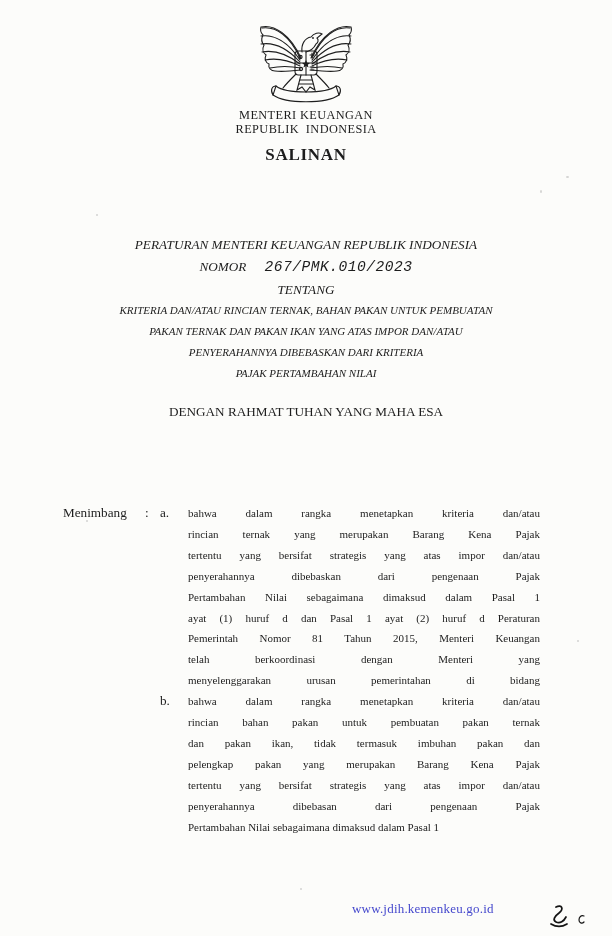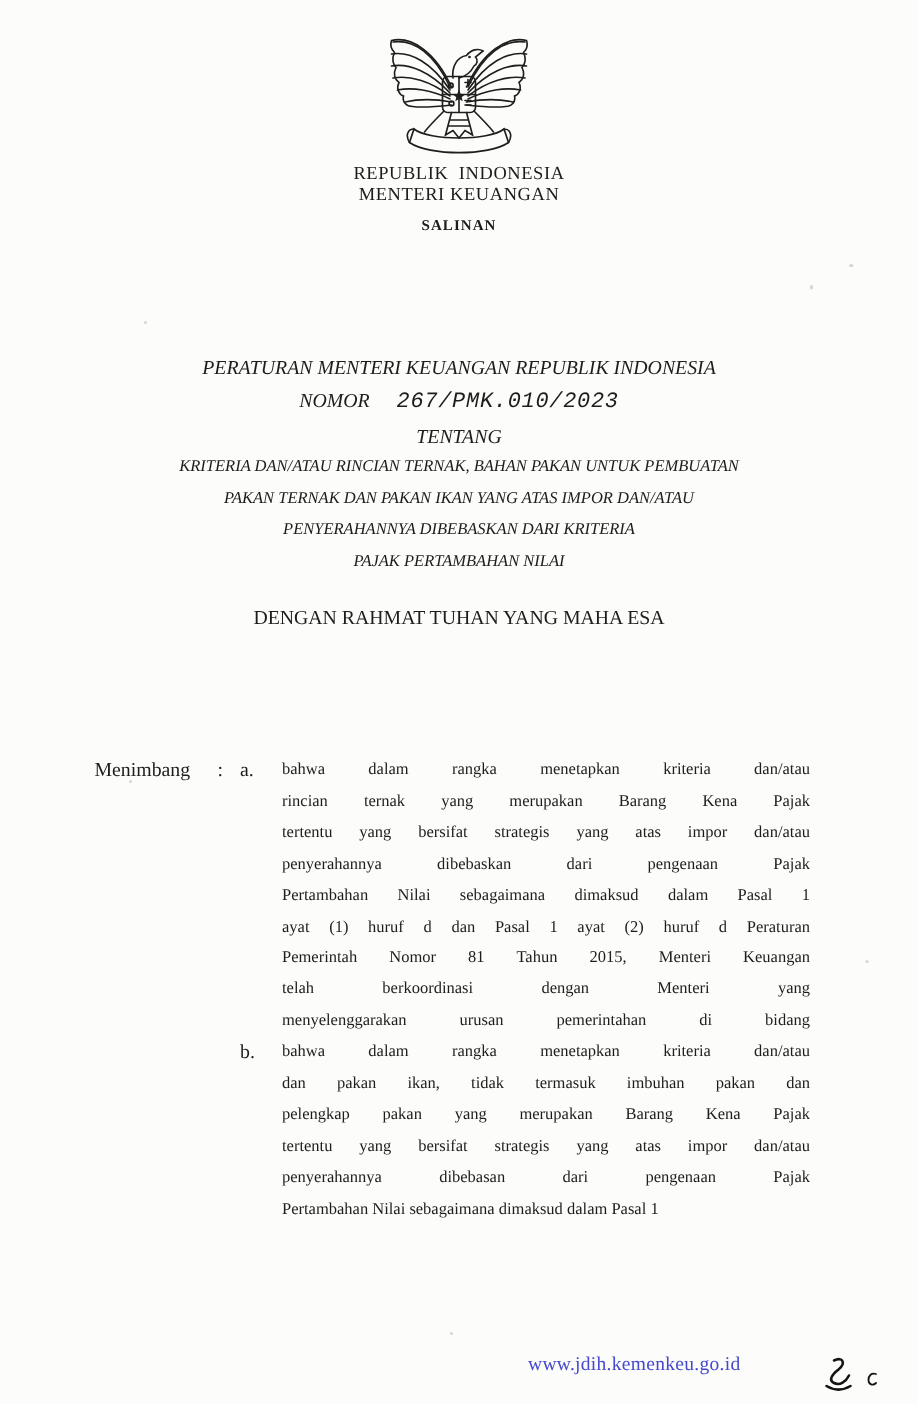--- a/index.html
+++ b/index.html
@@ -10,21 +10,21 @@
     background:#fcfcfa;
     font-family:"Liberation Serif", serif;
     color:#1d1d1d;
     overflow:hidden;
   }
   
   .doc-header{position:absolute;top:16px;left:0;right:0;text-align:center;}
   .emblem{display:block;margin:0 auto;}
   .ministry{margin-top:5px;font-size:12.3px;line-height:13.5px;letter-spacing:.4px;}
   .ministry div{white-space:pre;}
-  .salinan{margin-top:9px;font-weight:bold;font-size:10px;letter-spacing:.7px;}
+  .salinan{margin-top:9px;font-weight:bold;font-size:17px;letter-spacing:.7px;}
   
   .title-block{
     position:absolute;top:234px;left:50px;right:50px;
     text-align:center;font-size:13.2px;line-height:21.8px;font-style:italic;
   }
   .title-block .tline{text-align:center;}
   .nomor-line{white-space:nowrap;}
   .nomor-value{
     font-family:"Liberation Mono", monospace;
     font-size:14.6px;letter-spacing:.5px;margin-left:18px;
@@ -98,22 +98,22 @@
         <path d="M45 59 L41 74 L46 71 L50 76 L54 71 L59 74 L55 59"></path>
         <path d="M44 64 h12 M43 68 h14"></path>
 
         <path d="M40 58 C34 64 30 68 27 72 M60 58 C66 64 70 68 73 72"></path>
 
         <path d="M20 70 C30 78 70 78 80 70 L83 79 C70 88 30 88 17 79 Z"></path>
         <path d="M20 70 C16 70 14 74 17 79 M80 70 C84 70 86 74 83 79"></path>
       </g>
     </svg>
     <div class="ministry">
+      <div>MENTERI KEUANGAN</div>
       <div>REPUBLIK  INDONESIA</div>
-      <div>MENTERI KEUANGAN</div>
     </div>
     <div class="salinan">SALINAN</div>
   </header>
 
   <section class="title-block">
     <div>PERATURAN MENTERI KEUANGAN REPUBLIK INDONESIA</div>
     <div class="nomor-line">
       <span>NOMOR</span><span class="nomor-value">267/PMK.010/2023</span>
     </div>
     <div>TENTANG</div>
@@ -142,20 +142,21 @@
             <div class="tline jl">ayat (1) huruf d dan Pasal 1 ayat (2) huruf d Peraturan</div>
             <div class="tline jl">Pemerintah Nomor 81 Tahun 2015, Menteri Keuangan</div>
             <div class="tline jl">telah berkoordinasi dengan Menteri yang</div>
             <div class="tline jl">menyelenggarakan urusan pemerintahan di bidang</div>
           </div>
       </div>
       <div class="item">
         <span class="marker">b.</span>
         <div class="ibody justify-lines">
             <div class="tline jl">bahwa dalam rangka menetapkan kriteria dan/atau</div>
+            <div class="tline jl">rincian bahan pakan untuk pembuatan pakan ternak</div>
             <div class="tline jl">dan pakan ikan, tidak termasuk imbuhan pakan dan</div>
             <div class="tline jl">pelengkap pakan yang merupakan Barang Kena Pajak</div>
             <div class="tline jl">tertentu yang bersifat strategis yang atas impor dan/atau</div>
             <div class="tline jl">penyerahannya dibebasan dari pengenaan Pajak</div>
             <div class="tline">Pertambahan Nilai sebagaimana dimaksud dalam Pasal 1</div>
           </div>
       </div>
     </div>
   </section>
 

